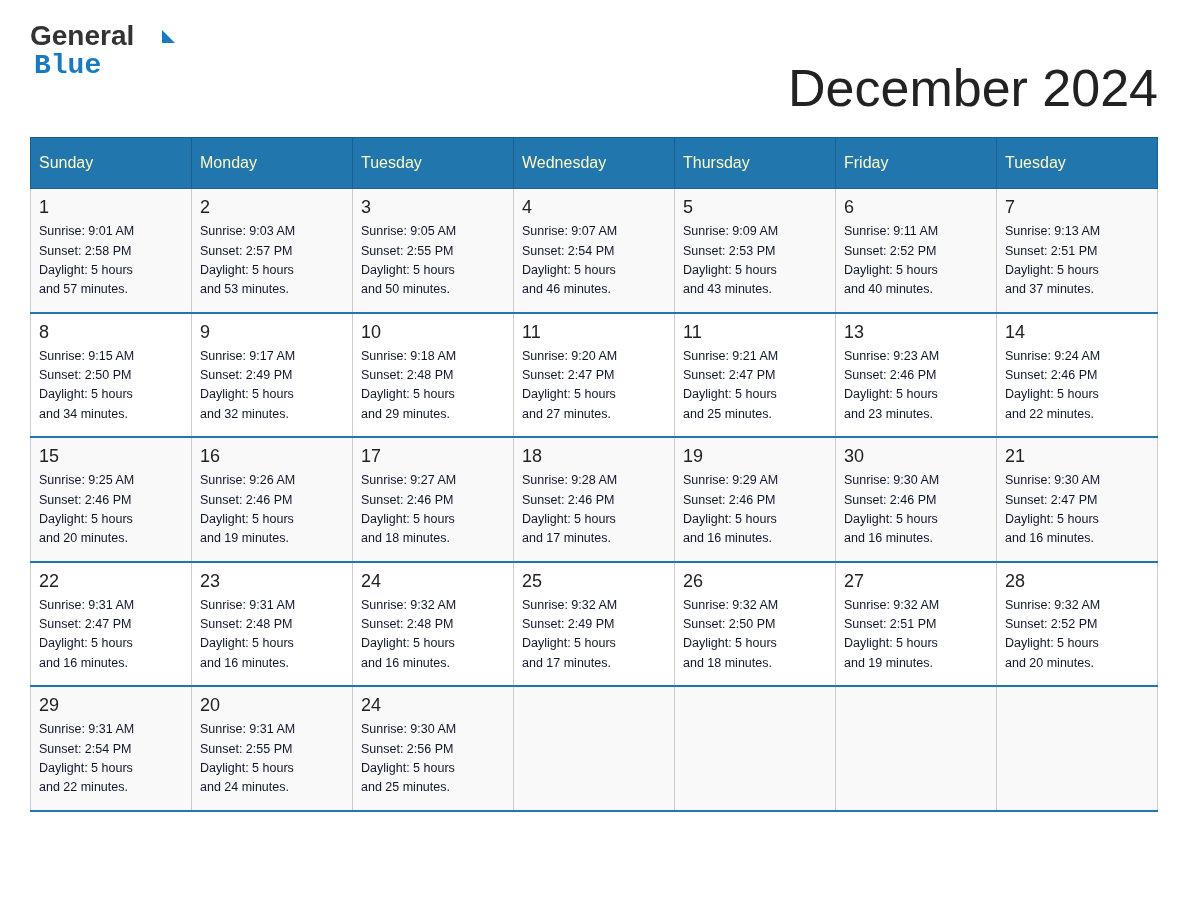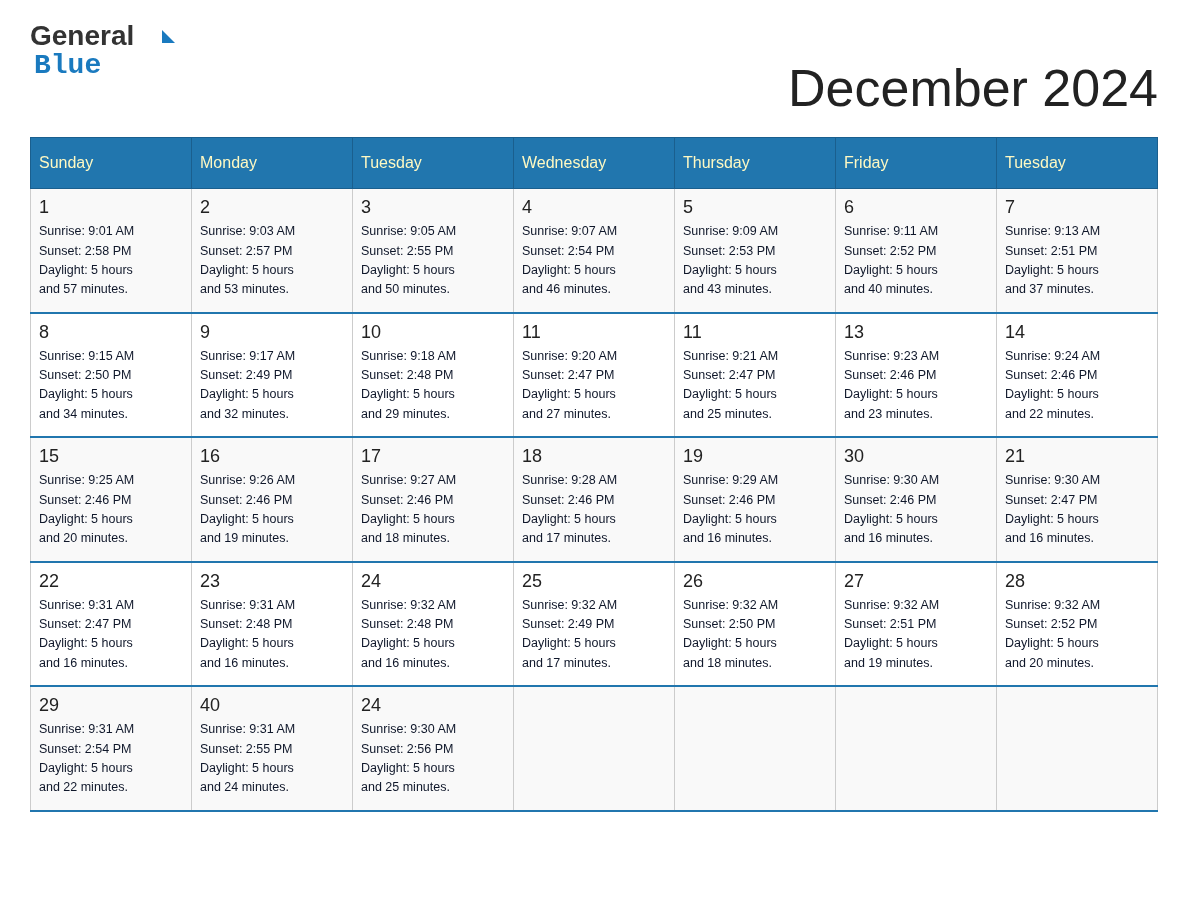--- a/index.html
+++ b/index.html
@@ -260,21 +260,21 @@
           <span class="day-number">28</span>
           <div class="day-info">Sunrise: 9:32 AM<br>Sunset: 2:52 PM<br>Daylight: 5 hours<br>and 20 minutes.</div>
         </td>
       </tr>
       <tr>
         <td>
           <span class="day-number">29</span>
           <div class="day-info">Sunrise: 9:31 AM<br>Sunset: 2:54 PM<br>Daylight: 5 hours<br>and 22 minutes.</div>
         </td>
         <td>
-          <span class="day-number">40</span>
+          <span class="day-number">20</span>
           <div class="day-info">Sunrise: 9:31 AM<br>Sunset: 2:55 PM<br>Daylight: 5 hours<br>and 24 minutes.</div>
         </td>
         <td>
           <span class="day-number">24</span>
           <div class="day-info">Sunrise: 9:30 AM<br>Sunset: 2:56 PM<br>Daylight: 5 hours<br>and 25 minutes.</div>
         </td>
         <td class="empty-cell"></td>
         <td class="empty-cell"></td>
         <td class="empty-cell"></td>
         <td class="empty-cell"></td>

